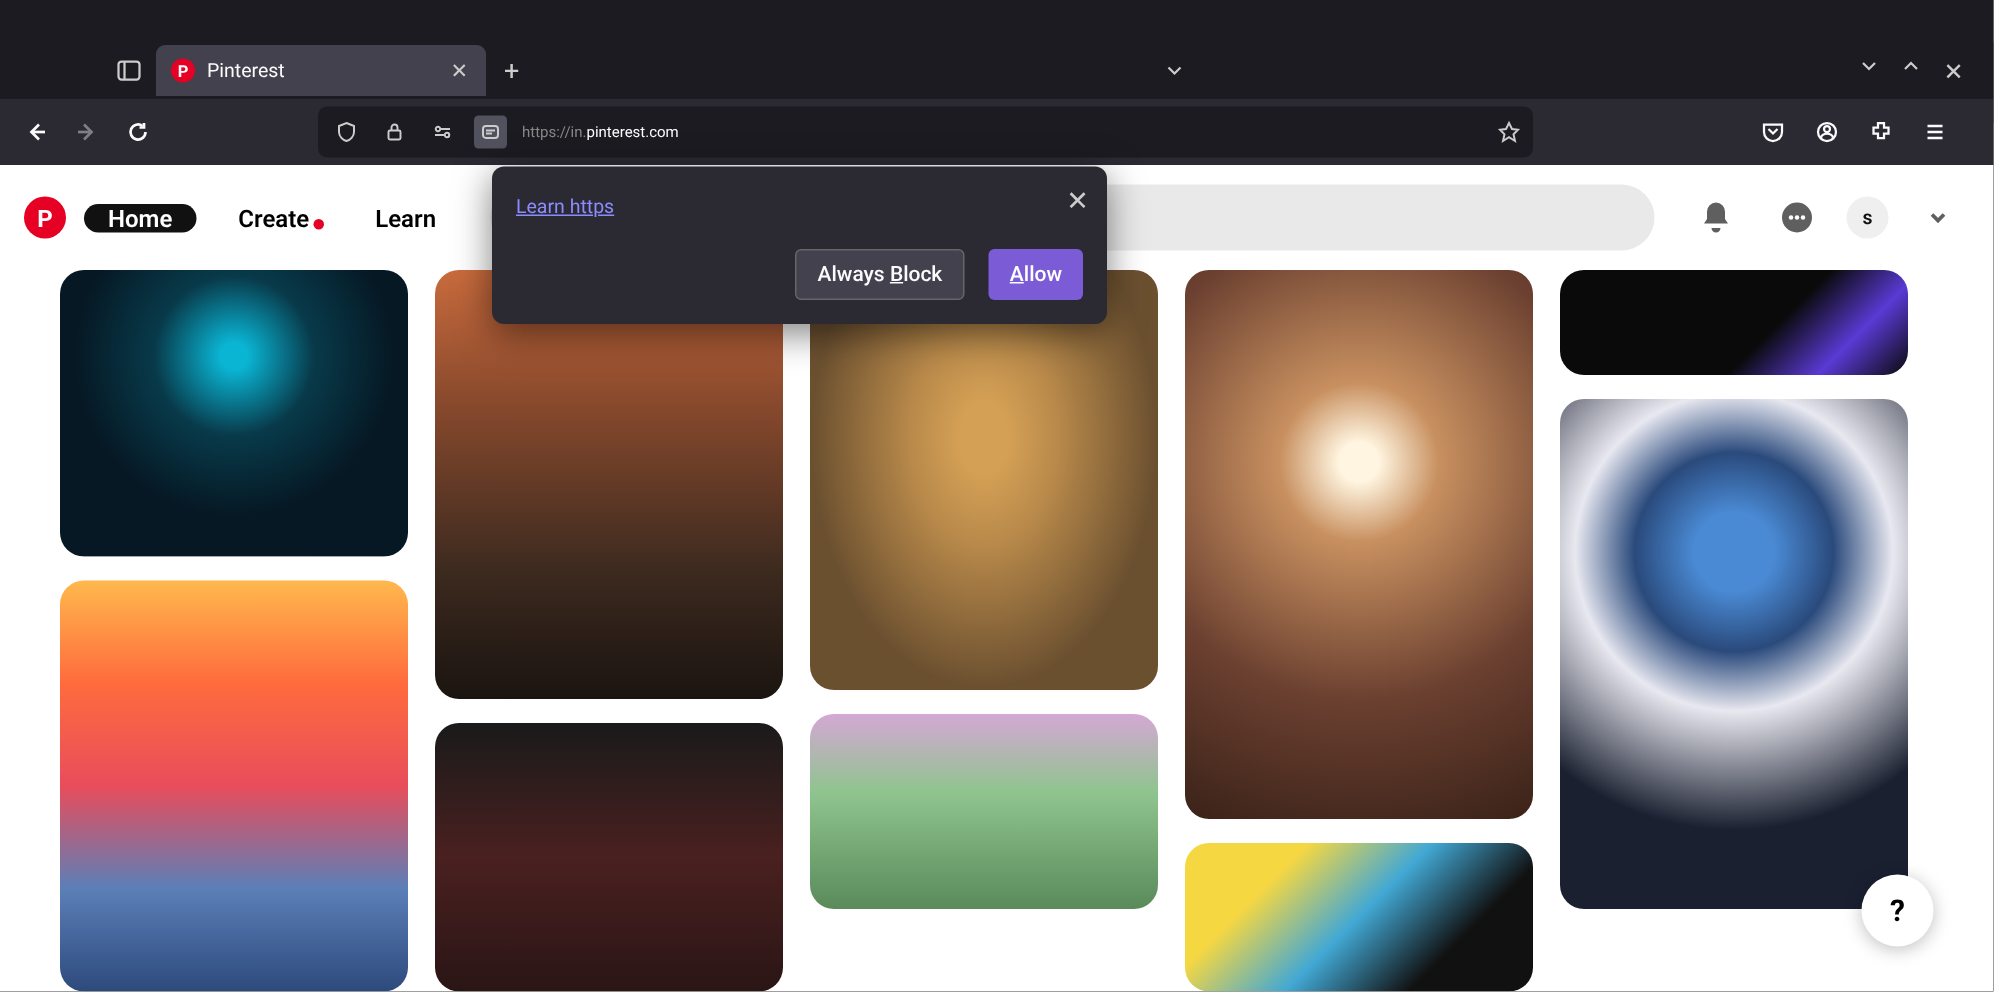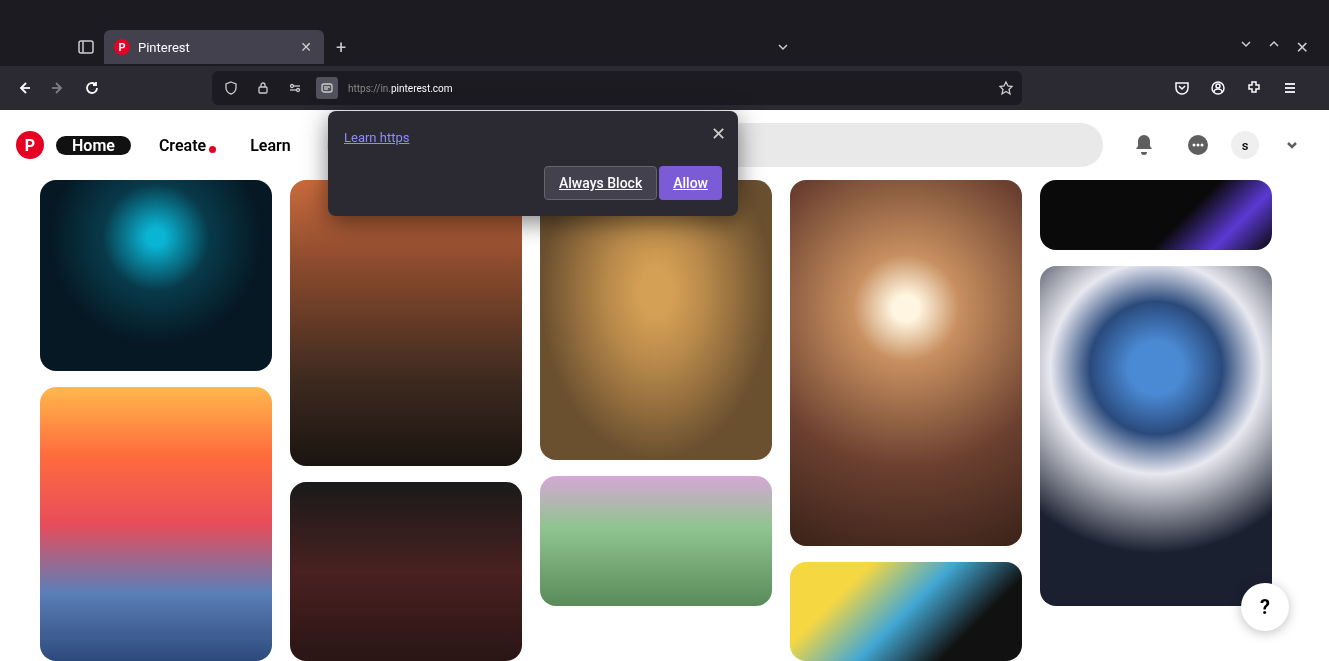--- a/index.html
+++ b/index.html
@@ -55,21 +55,21 @@
     .img-anime { height: 370px; background: radial-gradient(circle at 50% 35%, #fff5e0 5%, #c89060 20%, #6b4030 60%, #3a2218 100%); }
     .img-pattern { height: 100px; background: linear-gradient(135deg, #f5d742 25%, #42a8d4 50%, #111 75%); }
     .img-dark { height: 70px; background: linear-gradient(135deg, #0a0a0a 60%, #5a3ad4 80%, #0a0a0a 100%); }
     .img-hooded { height: 340px; background: radial-gradient(circle at 50% 30%, #4a8ad4 10%, #2a4a7c 25%, #e8e8f0 40%, #1a2030 70%); }
     
     
     .notif-popup { position: absolute; top: 111px; left: 328px; background: #2b2a33; border-radius: 8px; padding: 16px; width: 410px; box-shadow: 0 6px 24px rgba(0,0,0,0.5); z-index: 100; color: #fbfbfe; }
     .notif-close { position: absolute; top: 12px; right: 12px; color: #ccc; font-size: 18px; cursor: pointer; }
     .notif-title { font-size: 14px; font-weight: 600; margin-bottom: 8px; }
     .notif-link { color: #8c8cff; font-size: 13px; text-decoration: underline; cursor: pointer; }
-    .notif-btns { display: flex; justify-content: flex-end; gap: 2px; margin-top: 20px; text-decoration: underline; }
+    .notif-btns { display: flex; justify-content: flex-end; gap: 16px; margin-top: 20px; }
     .notif-btn { padding: 8px 14px; border-radius: 4px; font-size: 14px; font-weight: 500; cursor: pointer; border: none; }
     .notif-btn.block { background: #42414d; color: #fbfbfe; border: 1px solid #666; }
     .notif-btn.allow { background: #7b5cd6; color: #fff; }
     .underline-letter { text-decoration: underline; }
     
     
     .help-btn { position: absolute; bottom: 30px; right: 40px; width: 48px; height: 48px; background: #fff; border-radius: 50%; box-shadow: 0 2px 12px rgba(0,0,0,0.25); display: flex; align-items: center; justify-content: center; font-size: 20px; font-weight: bold; cursor: pointer; z-index: 50; }
     
     svg { display: block; }
   </style>

